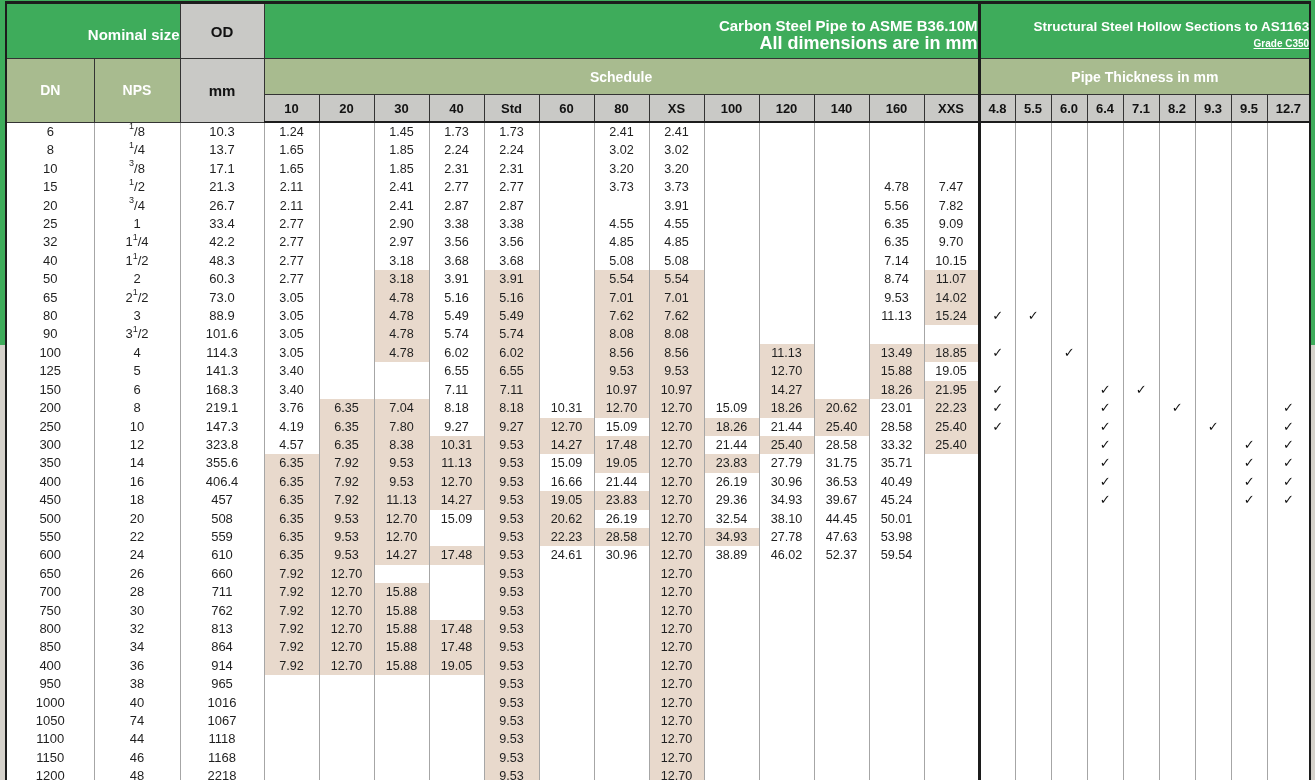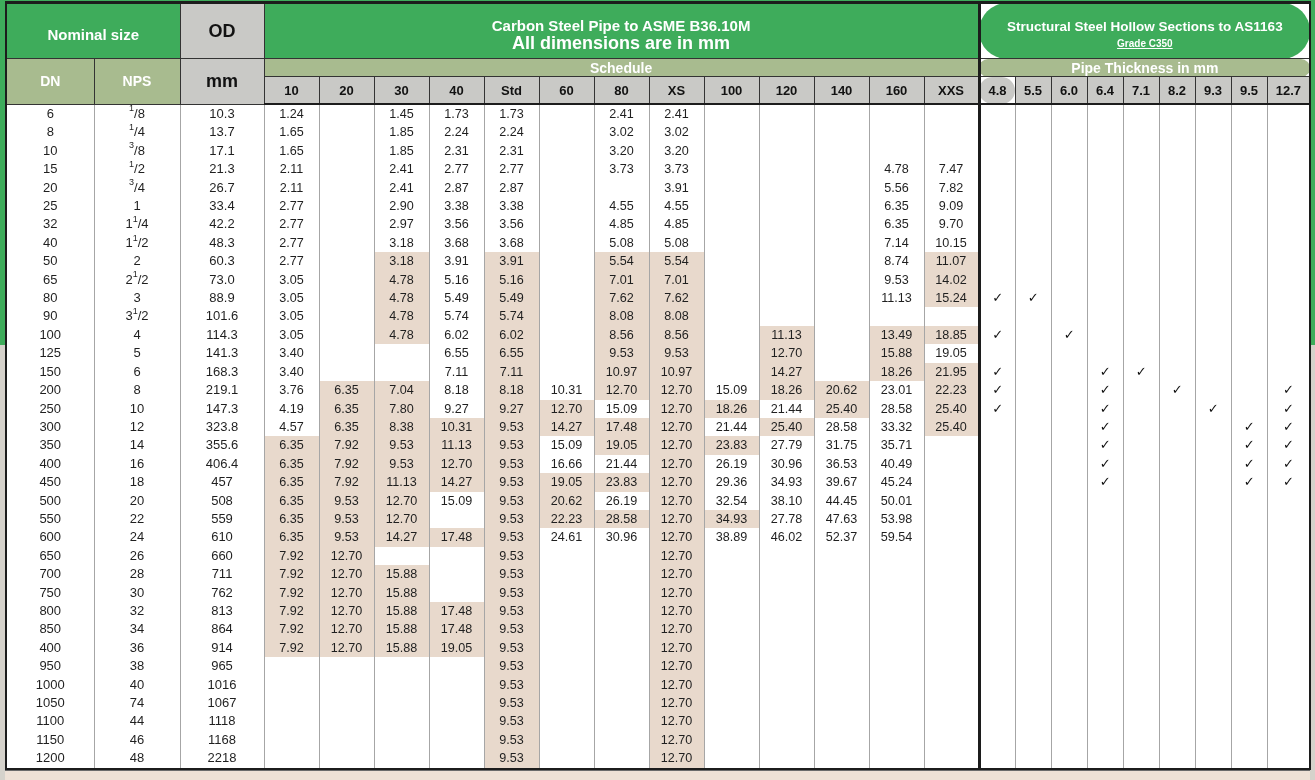--- a/index.html
+++ b/index.html
@@ -6,38 +6,38 @@
   body{
     background:linear-gradient(180deg,#3eac5b 0 345px,#d5d2cb 345px);
     font-family:"Liberation Sans",sans-serif;
   }
   .wrap{position:absolute;left:5px;top:1px;width:1305px;}
   table{
     border-collapse:collapse;table-layout:fixed;width:1305px;background:#ffffff;
     border:2px solid #1c1c1c;border-top-width:3px;
   }
   thead th{padding:0;font-weight:bold;border:1px solid #333333;overflow:hidden;white-space:nowrap;}
-  .h-green{background:#3eac5b;color:#ffffff;}
+  .h-green{background:#3eac5b;color:#ffffff;text-align:right;}
   .h-sage{background:#a8bb8f;color:#ffffff;}
   .h-gray{background:#c9c9c6;color:#121212;}
   .r1{height:56px;}
-  .r2{height:18px;font-size:14px;}
+  .r2{height:36px;font-size:14px;}
   .r3 th{height:26px;font-size:13px;border-bottom:2px solid #1c1c1c;}
   .ttl{font-size:15px;line-height:19px;padding-top:6px;}
   .sub{font-size:18px;line-height:17px;}
   .ttl2{font-size:13.5px;line-height:18px;padding-top:8px;}
   .sub2{font-size:10px;line-height:16px;text-decoration:underline;}
-  .odmm{font-size:18px;color:#121212;}
+  .odmm{font-size:15px;color:#121212;}
   tbody td{
     padding:0;height:18.4px;line-height:18.4px;font-size:12.6px;color:#1f1f1f;
     text-align:center;border-left:1px solid #a6a6a6;overflow:hidden;white-space:nowrap;
   }
   tbody td.idc{font-size:13px;}
   td.hl{background:#e8d9cc;}
-  .secdiv{border-left:3px solid #1c1c1c !important;border-radius:28px;}
+  .secdiv{border-left:3px solid #1c1c1c !important;}
   td.chk{font-size:13px;color:#111111;}
   sup{font-size:9px;position:relative;top:-1px;vertical-align:super;line-height:0;}
   .footnote{width:1305px;height:9px;background:#eee1d6;border-top:1px solid #6b6b6b;}
 </style>
 </head>
 <body>
 
 <div class="wrap">
   <table>
     <colgroup id="cols">

